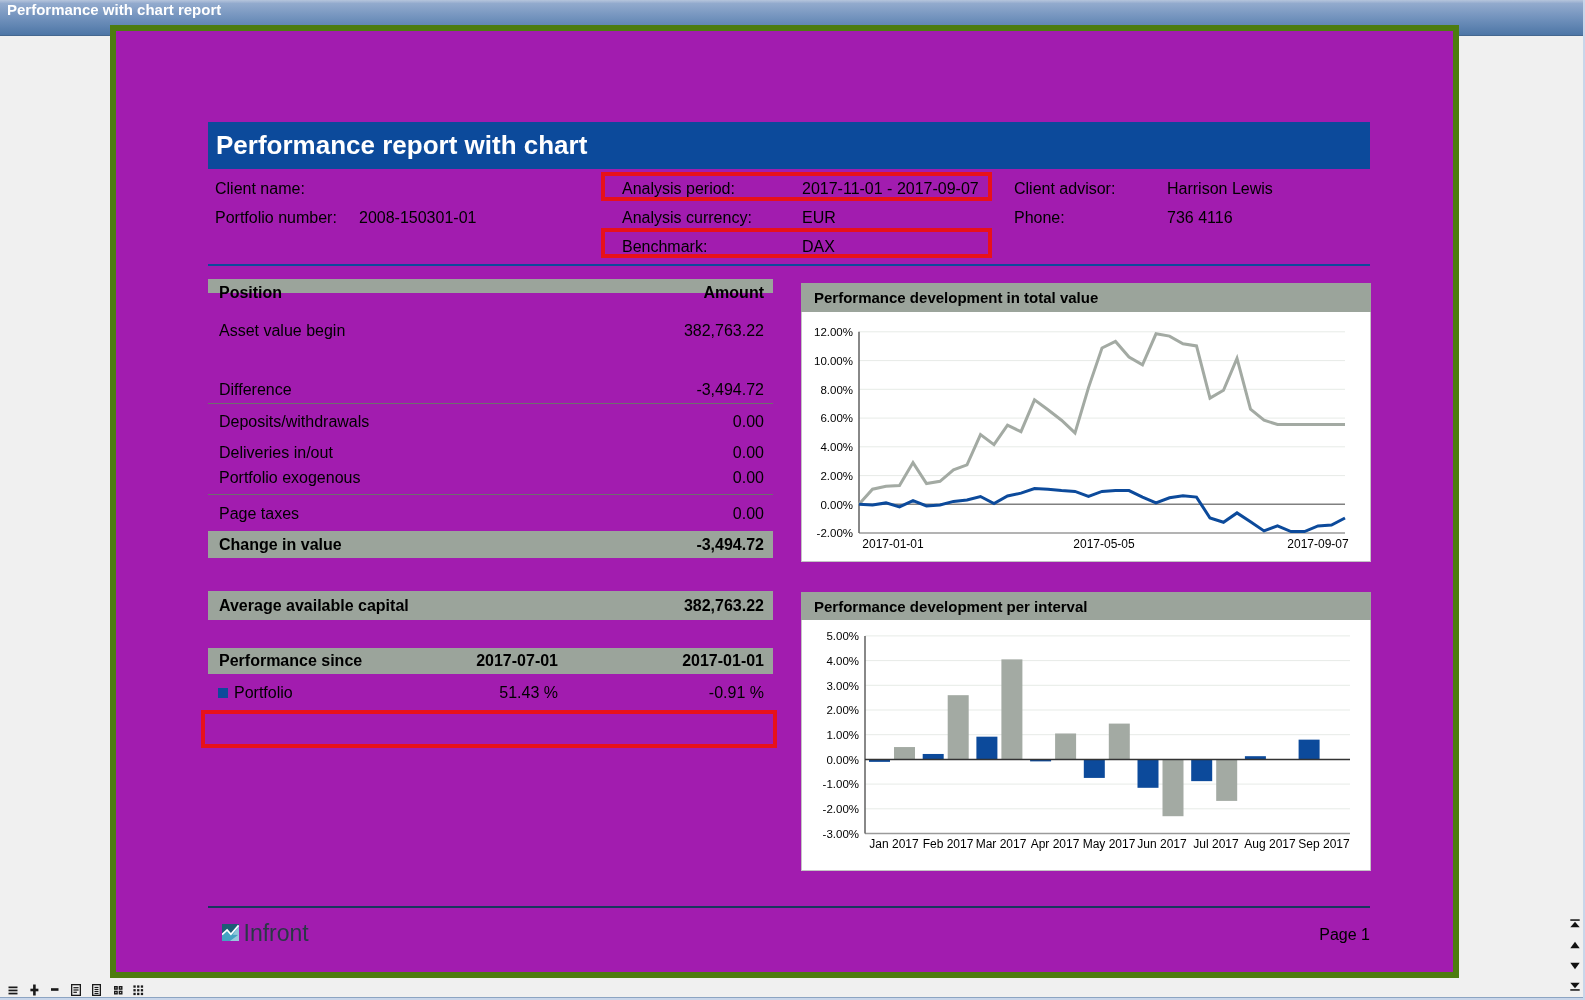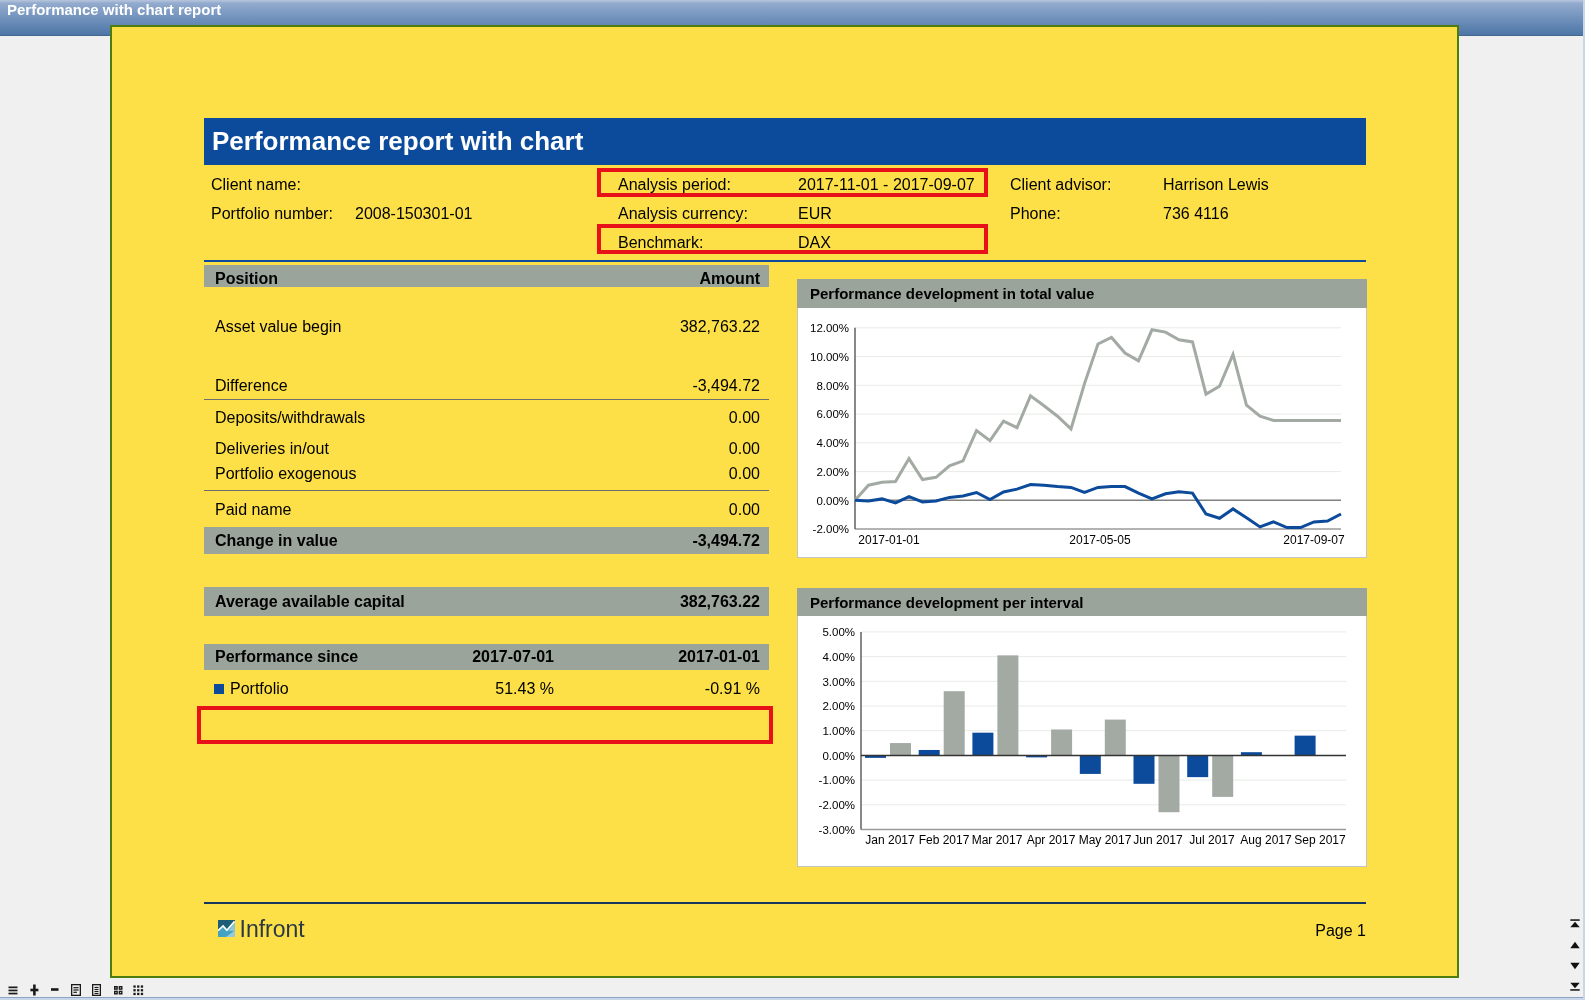--- a/index.html
+++ b/index.html
@@ -3,21 +3,21 @@
 <meta charset="utf-8">
 <style>
 * { margin:0; padding:0; box-sizing:border-box; }
 html,body { width:1585px; height:1000px; overflow:hidden; }
 body { background:#f0f0f0; font-family:"Liberation Sans", sans-serif; color:#000; position:relative; }
 .titlebar { position:absolute; left:0; top:0; width:1583px; height:36px;
   background:linear-gradient(180deg,#b6c5dc 0%,#92aacd 10%,#7494be 48%,#4d76a6 100%);
   border-bottom:1px solid #44678f; color:#fff; font-size:15px; font-weight:bold;
   line-height:19px; padding-left:7px; }
 .page { position:absolute; left:110px; top:25px; width:1349px; height:953px;
-  background:#fde047; border:2px solid #4d7c0f; }
+  background:#a21caf; border:6px solid #4d7c0f; }
 
 .abs { position:absolute; }
 .hdrblue { position:absolute; left:92px; top:91px; width:1162px; height:47px; background:#0c4a9b; }
 .hdrblue span { position:absolute; left:8px; top:8px; color:#fff; font-size:26px; font-weight:bold; }
 .inforow { position:absolute; font-size:16px; height:19px; }
 .redbox { position:absolute; border:4px solid #e8111a; }
 .bluesep { position:absolute; left:92px; width:1162px; height:2px; background:#0c4a9b; }
 .ghdr { background:#9ba49b; font-weight:bold; }
 .row { position:absolute; left:92px; width:565px; font-size:16px; }
 .row .lft { position:absolute; left:11px; }
@@ -53,21 +53,21 @@
   <div class="inforow" style="left:1051px; top:178px;">736 4116</div>
 
   <div class="inforow" style="left:506px; top:207px;">Benchmark:</div>
   <div class="inforow" style="left:686px; top:207px;">DAX</div>
 
   <div class="redbox" style="left:485px; top:141px; width:391px; height:29px;"></div>
   <div class="redbox" style="left:485px; top:197px; width:391px; height:30px;"></div>
 
   <div class="bluesep" style="top:233px;"></div>
 
-  <div class="row ghdr" style="top:238px; height:22px; line-height:27px;">
+  <div class="row ghdr" style="top:248px; height:14px; line-height:27px;">
     <span class="lft">Position</span>
       <span class="rgt">Amount</span>
     </div>
   <div class="row" style="top:285px; height:30px; line-height:30px;">
     <span class="lft">Asset value begin</span>
       <span class="rgt">382,763.22</span>
     </div>
   <div class="row" style="top:344px; height:30px; line-height:30px;">
     <span class="lft">Difference</span>
       <span class="rgt">-3,494.72</span>
@@ -80,21 +80,21 @@
   <div class="row" style="top:407px; height:30px; line-height:30px;">
     <span class="lft">Deliveries in/out</span>
       <span class="rgt">0.00</span>
     </div>
   <div class="row" style="top:432px; height:30px; line-height:30px;">
     <span class="lft">Portfolio exogenous</span>
       <span class="rgt">0.00</span>
     </div>
   <div class="sep" style="top:463px;"></div>
   <div class="row" style="top:468px; height:30px; line-height:30px;">
-    <span class="lft">Paid name</span>
+    <span class="lft">Page taxes</span>
       <span class="rgt">0.00</span>
     </div>
   <div class="row ghdr" style="top:500px; height:27px; line-height:27px;">
     <span class="lft">Change in value</span>
       <span class="rgt">-3,494.72</span>
     </div>
 
   <div class="row ghdr" style="top:560px; height:29px; line-height:29px;">
     <span class="lft">Average available capital</span>
       <span class="rgt">382,763.22</span>

